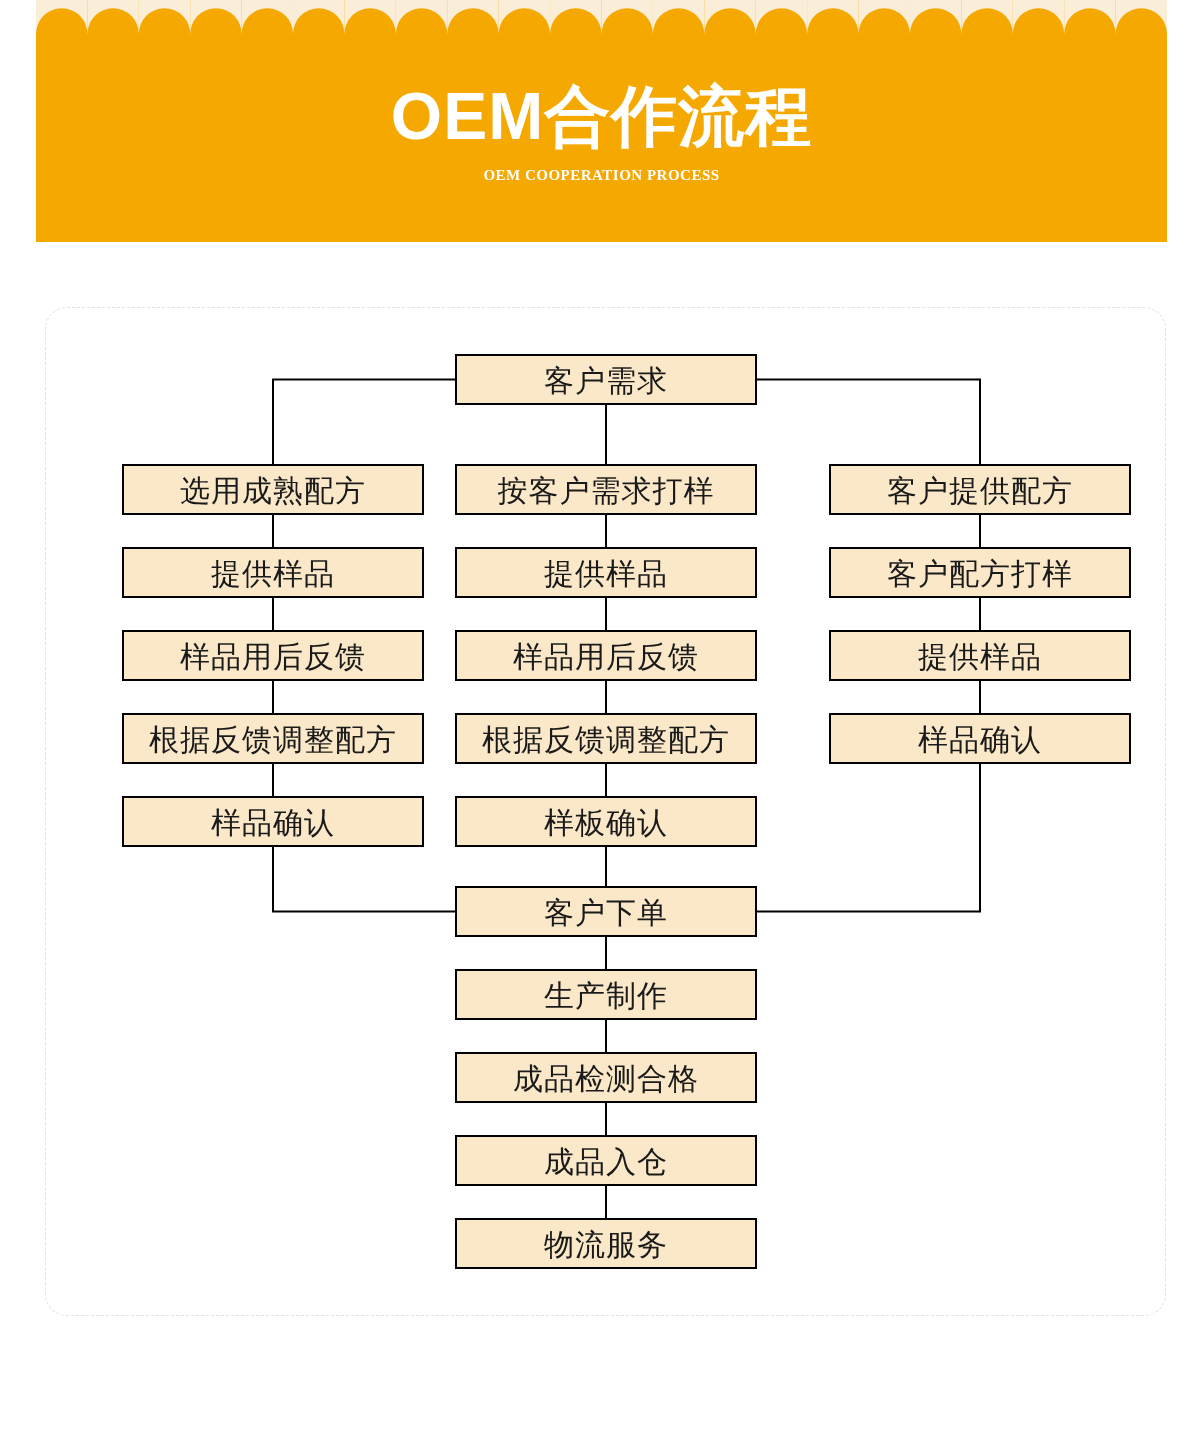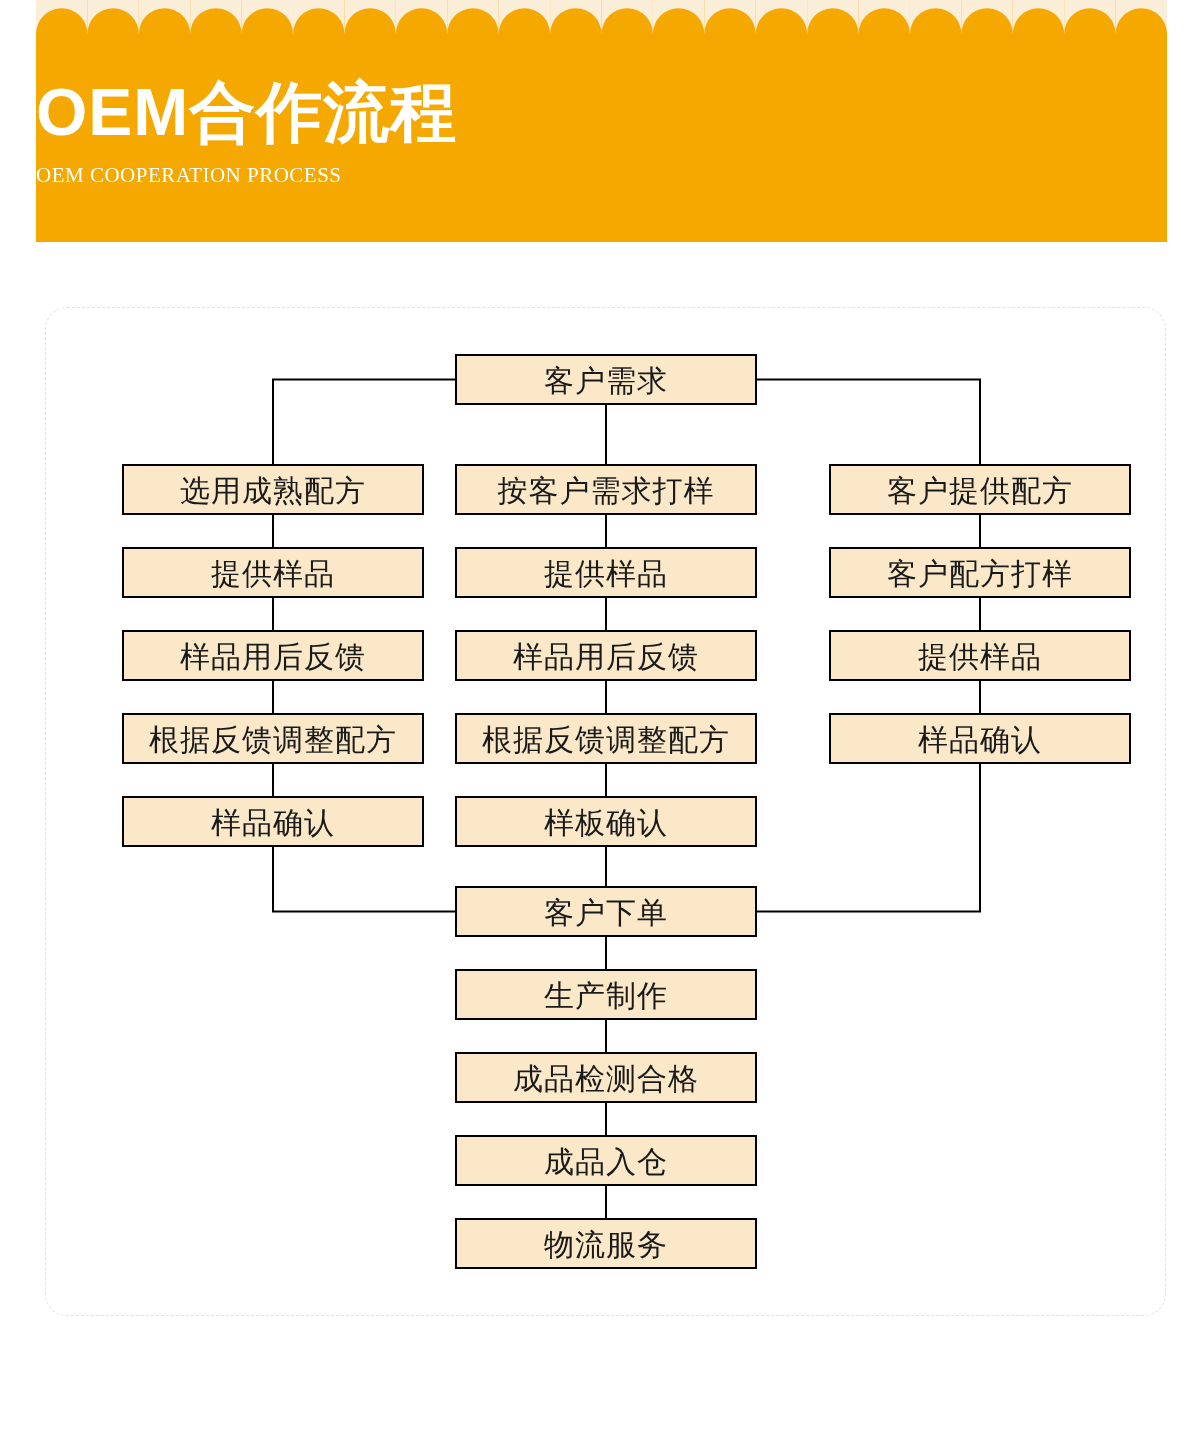--- a/index.html
+++ b/index.html
@@ -34,37 +34,38 @@
     display: block;
   }
   .banner-text {
     position: absolute;
     left: 0;
     top: 0;
     width: 1131px;
     height: 242px;
     display: flex;
     flex-direction: column;
+    align-items: center;
     justify-content: center;
     padding-top: 24px;
     box-sizing: border-box;
   }
   .banner-title {
     font-family: "Liberation Sans", "DejaVu Sans", sans-serif;
     font-size: 66px;
     font-weight: bold;
     color: #ffffff;
     letter-spacing: 1px;
     line-height: 1.05;
     white-space: nowrap;
   }
   .banner-subtitle {
     font-family: "Liberation Serif", "DejaVu Serif", serif;
-    font-size: 21px;
-    font-weight: normal;
+    font-size: 15px;
+    font-weight: bold;
     color: #ffffff;
     letter-spacing: 0.5px;
     margin-top: 16px;
     white-space: nowrap;
   }
 
   
   .flow-panel {
     position: absolute;
     left: 45px;

